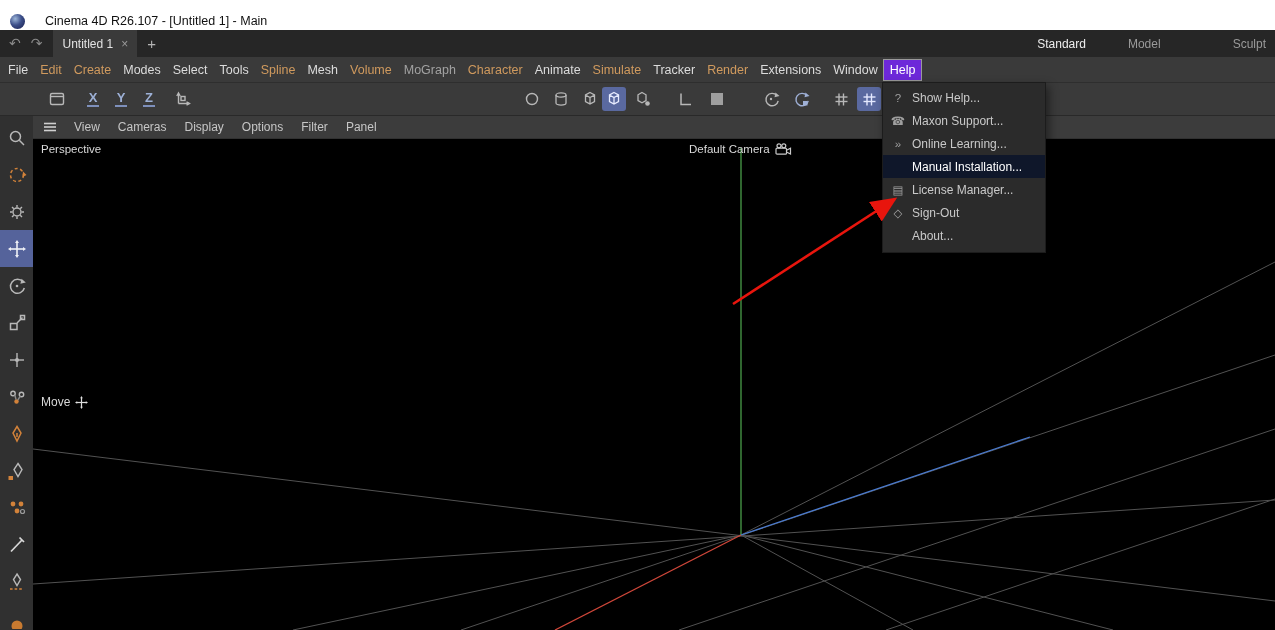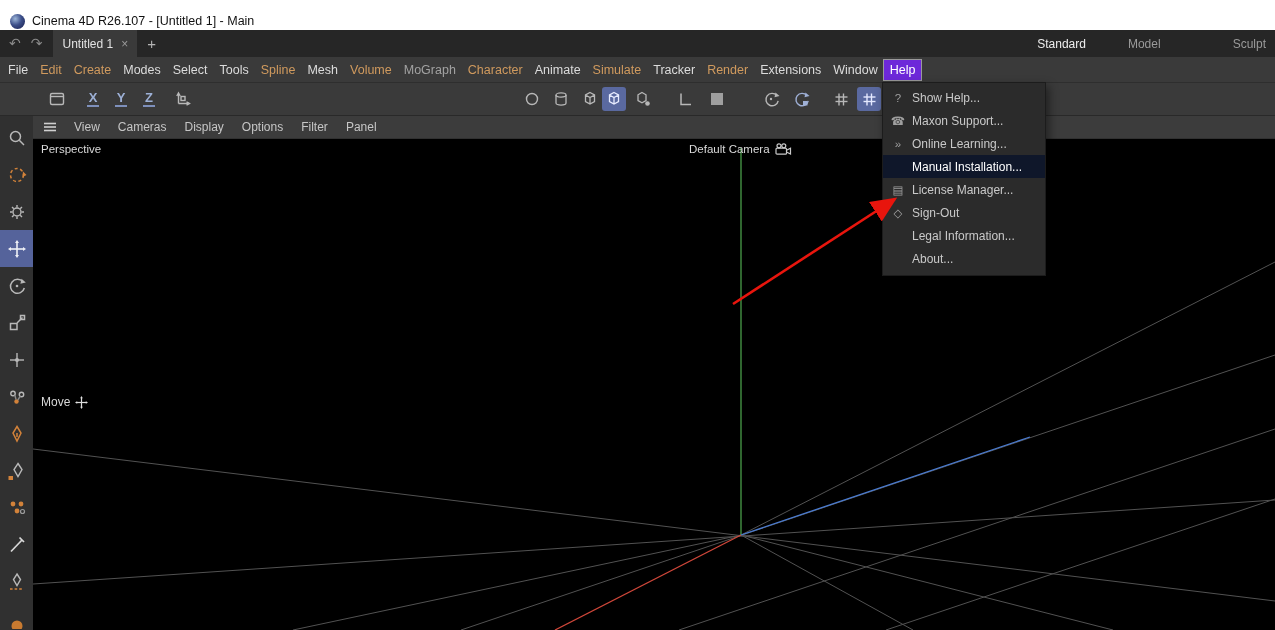--- a/index.html
+++ b/index.html
@@ -3,21 +3,21 @@
 <meta charset="utf-8">
 <style>
   html,body{margin:0;padding:0;}
   body{
     position:relative;width:1275px;height:630px;overflow:hidden;
     background:#474747;font-family:"Liberation Sans",sans-serif;
     -webkit-font-smoothing:antialiased;
   }
   
   .titlebar{position:absolute;top:0;left:0;right:0;height:42px;background:#ffffff;
-    display:flex;align-items:center;gap:7px;padding:0 10px;font-size:12.5px;color:#111;}
+    display:flex;align-items:center;gap:20px;padding:0 10px;font-size:12.5px;color:#111;}
   .c4d-logo{width:15px;height:15px;border-radius:50%;flex:none;
     background:radial-gradient(circle at 35% 32%, #9db6d8 0%, #3c4f8a 45%, #161c4a 100%);}
   
   .tabrow{position:absolute;top:30px;left:0;right:0;height:27px;background:#262626;
     display:flex;align-items:center;font-size:12px;}
   .hist-btn{color:#8a8a8a;font-size:14px;padding:0 5px;line-height:27px;}
   .doc-tab{height:27px;display:flex;align-items:center;background:#3a3a3a;
     padding:0 9px;color:#e2e2e2;margin-left:6px;gap:8px;}
   .tab-close{color:#9a9a9a;font-size:12px;}
   .new-tab{color:#b4b4b4;font-size:15px;padding:0 10px;}
@@ -392,24 +392,20 @@
   <div class="hm-item">
     <span class="hm-icon">▤</span>
     <span class="hm-label">License Manager...</span>
   </div>
   <div class="hm-item">
     <span class="hm-icon">◇</span>
     <span class="hm-label">Sign-Out</span>
   </div>
   <div class="hm-item">
     <span class="hm-icon"></span>
-    <span class="hm-label">Legal Information...</span>
-  </div>
-  <div class="hm-item">
-    <span class="hm-icon"></span>
     <span class="hm-label">About...</span>
   </div>
 </div>
 
 <svg class="arrow-svg" width="1275" height="630">
   <defs>
     <marker id="arrh" markerWidth="11" markerHeight="9" refX="9" refY="4.5" orient="auto">
       <path d="M0,0 L10,4.5 L0,9 Z" fill="#e8150d"></path>
     </marker>
   </defs>

